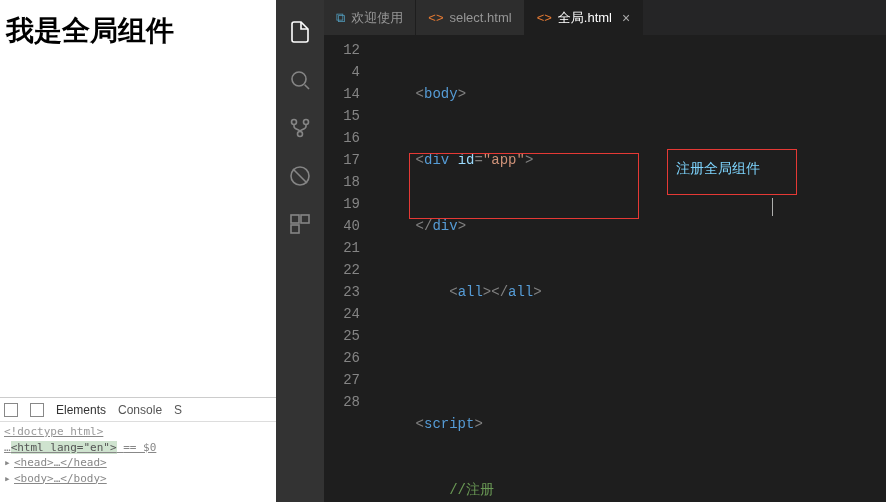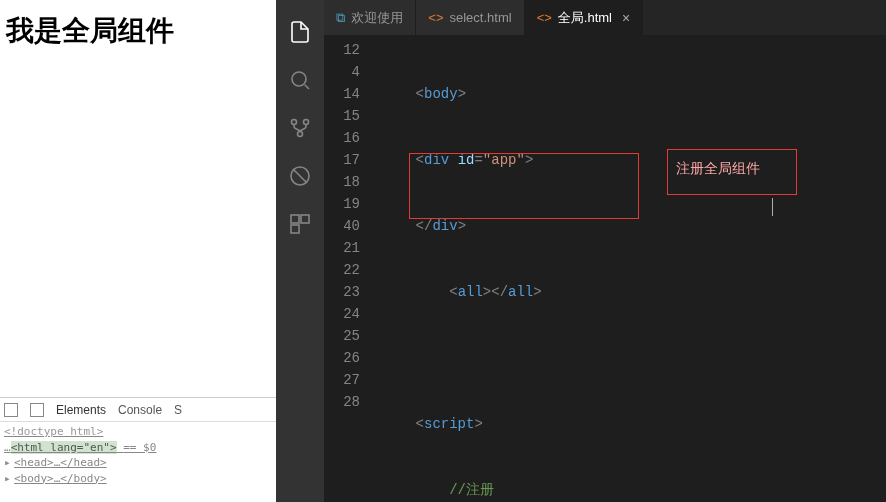--- a/index.html
+++ b/index.html
@@ -123,21 +123,21 @@
     .anno-box {
       position:absolute;
       border:1px solid #e53935;
       pointer-events:none;
     }
     .anno-box.b1 { left:35px; top:118px; width:230px; height:66px; }
     .anno-box.b2 { left:293px; top:114px; width:130px; height:46px; }
     .anno-label {
       position:absolute;
       left:302px; top:122px;
-      color:#fca5a5;
+      color:#7dd3fc;
       font-size:14px;
       font-family: "Microsoft YaHei","PingFang SC",sans-serif;
       pointer-events:none;
     }
     .cursor-caret {
       position:absolute;
       width:1px; height:18px; background:#aeafad;
       left: 398px; top: 163px;
     }
   </style>

